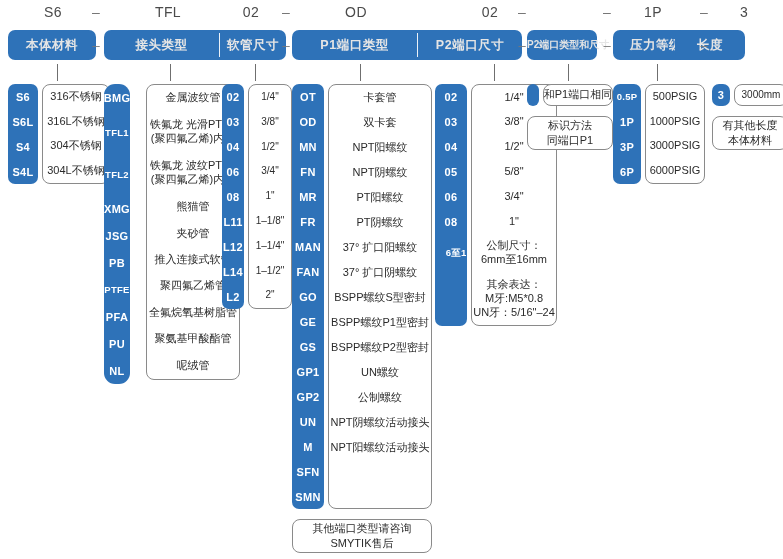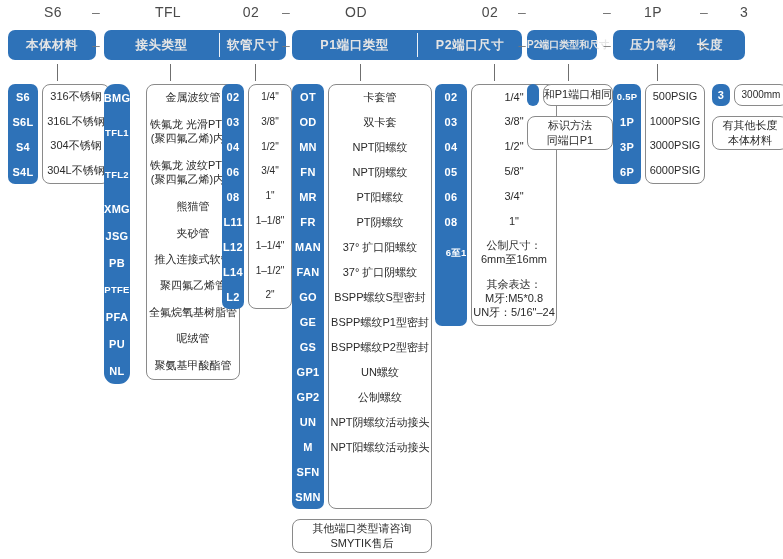--- a/index.html
+++ b/index.html
@@ -197,24 +197,24 @@
           <div class="desc" style="height: 27px;">
             <span>推入连接式软管</span>
           </div>
           <div class="desc" style="height: 27px;">
             <span>聚四氟乙烯管</span>
           </div>
           <div class="desc" style="height: 27px;">
             <span>全氟烷氧基树脂管</span>
           </div>
           <div class="desc" style="height: 27px;">
+            <span>聚氨基甲酸酯管</span>
+          </div>
+          <div class="desc" style="height: 27px;">
             <span>呢绒管</span>
-          </div>
-          <div class="desc" style="height: 27px;">
-            <span>聚氨基甲酸酯管</span>
           </div>
         </div>
       </div>
       <div class="group" style="left: 222px;">
         <div class="codes" style="width: 22px; height: 225px;">
           <div class="code" style="height: 25px;">02</div>
           <div class="code" style="height: 25px;">03</div>
           <div class="code" style="height: 25px;">04</div>
           <div class="code" style="height: 25px;">06</div>
           <div class="code" style="height: 25px;">08</div>

